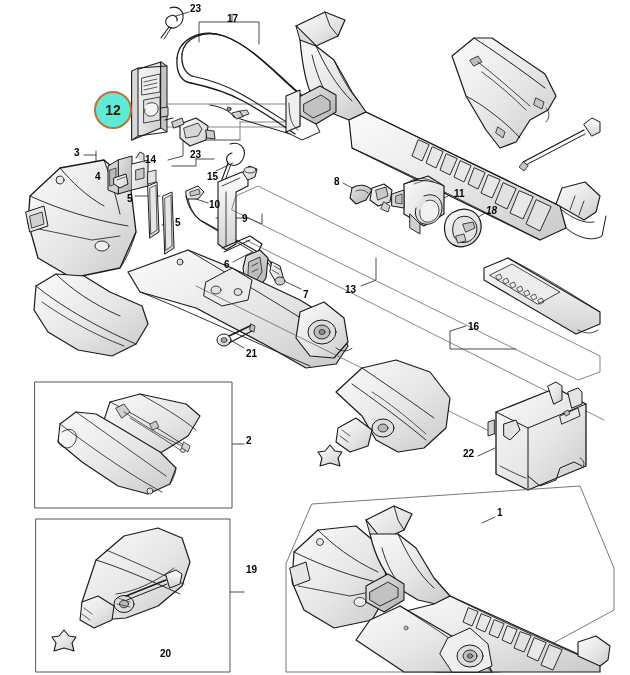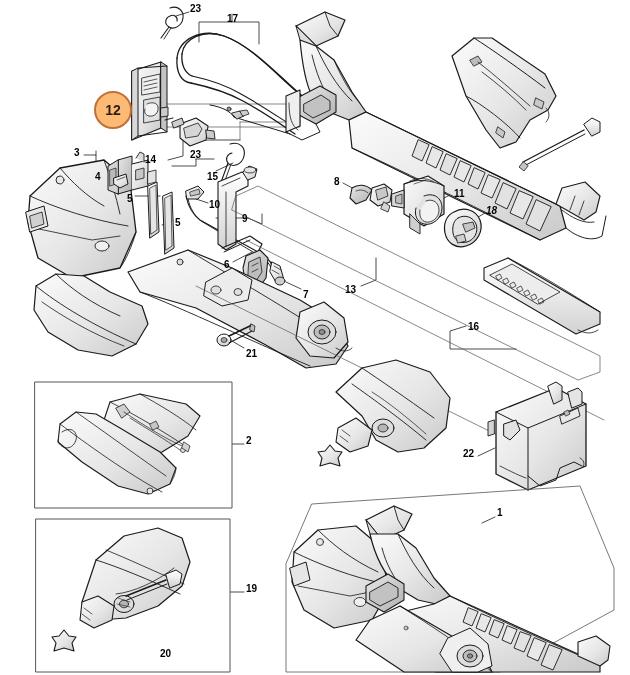--- a/index.html
+++ b/index.html
@@ -30,21 +30,21 @@
     font-weight: bold;
     font-size: 10px;
     color: #000000;
     line-height: 1;
     white-space: nowrap;
     user-select: none;
   }
   .hl-badge {
     position: absolute;
     border-radius: 50%;
-    background: #fdba74;
+    background: #5eead4;
     border: 2px solid #c0703a;
     box-sizing: border-box;
     display: flex;
     align-items: center;
     justify-content: center;
     font-family: "Liberation Sans", sans-serif;
     font-weight: bold;
     color: #2b1d10;
   }
 </style>
@@ -556,16 +556,16 @@
   <div class="callout" style="left:454px; top:189px;">11</div>
   <div class="callout" style="left:486px; top:206px;font-style:italic;">18</div>
   <div class="callout" style="left:224px; top:260px;">6</div>
   <div class="callout" style="left:303px; top:290px;">7</div>
   <div class="callout" style="left:345px; top:285px;">13</div>
   <div class="callout" style="left:468px; top:322px;">16</div>
   <div class="callout" style="left:246px; top:349px;">21</div>
   <div class="callout" style="left:246px; top:436px;">2</div>
   <div class="callout" style="left:463px; top:449px;">22</div>
   <div class="callout" style="left:497px; top:508px;">1</div>
-  <div class="callout" style="left:246px; top:584px;">19</div>
+  <div class="callout" style="left:246px; top:565px;">19</div>
   <div class="callout" style="left:160px; top:629px;margin-top:20px;">20</div>
 
 </div>
 
 </body></html>

